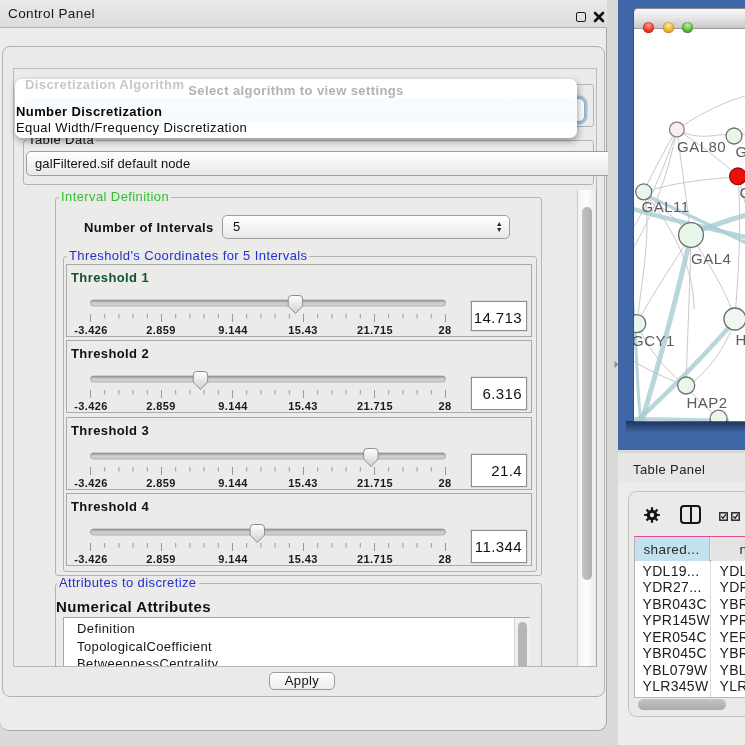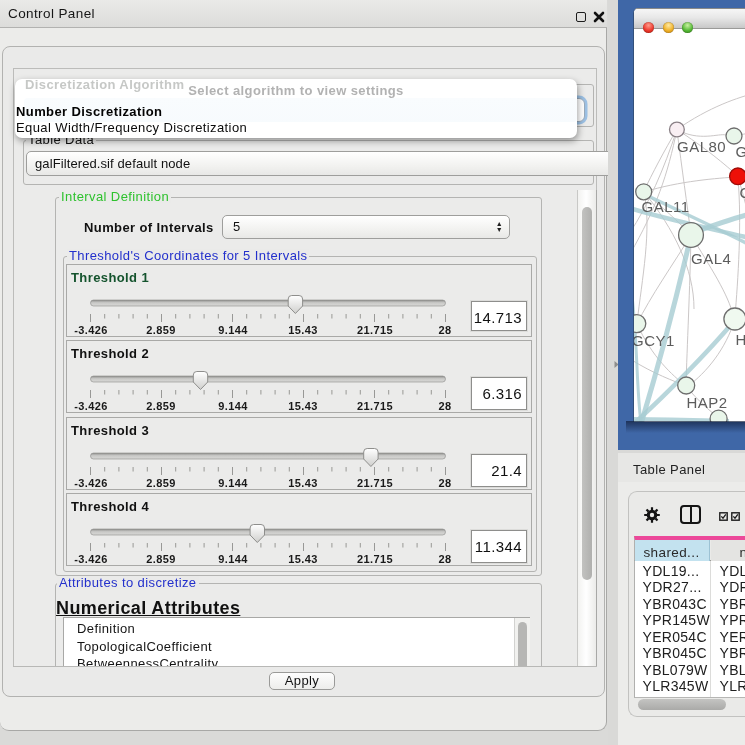--- a/index.html
+++ b/index.html
@@ -138,21 +138,21 @@
         <div class="abs" style="left:24px;top:59px;transform:translateX(-50%);font-size:11px;font-weight:bold;color:#191919;">-3.426</div>
         <div class="abs" style="left:94px;top:59px;transform:translateX(-50%);font-size:11px;font-weight:bold;color:#191919;">2.859</div>
         <div class="abs" style="left:166px;top:59px;transform:translateX(-50%);font-size:11px;font-weight:bold;color:#191919;">9.144</div>
         <div class="abs" style="left:236px;top:59px;transform:translateX(-50%);font-size:11px;font-weight:bold;color:#191919;">15.43</div>
         <div class="abs" style="left:308px;top:59px;transform:translateX(-50%);font-size:11px;font-weight:bold;color:#191919;">21.715</div>
         <div class="abs" style="left:378px;top:59px;transform:translateX(-50%);font-size:11px;font-weight:bold;color:#191919;">28</div>
         <div class="abs" style="left:404px;top:36px;width:56px;height:33px;background:#fff;border:1px solid #8e8e8c;box-shadow:0 0 0 1px #dcdcda;font-size:15px;color:#111;text-align:right;line-height:31px;padding-right:4px;">11.344</div>
       </div>
 <div class="abs grp" style="left:42px;top:393px;width:487px;height:110px;"></div>
 <div class="gtitle" style="left:44px;top:386px;color:#2330cc;">Attributes to discretize</div>
-<div class="abs" style="left:43px;top:408px;font-size:18px;font-weight:bold;color:#111;text-decoration:underline;">Numerical Attributes</div>
+<div class="abs" style="left:43px;top:408px;font-size:15px;font-weight:bold;color:#111;">Numerical Attributes</div>
 <div class="abs" style="left:50px;top:427px;width:467px;height:70px;background:#fff;border:1px solid #a8a8a6;">
 <div class="abs" style="left:13px;top:3px;font-size:13px;color:#141414;">Definition</div>
 <div class="abs" style="left:13px;top:20.5px;font-size:13px;color:#141414;">TopologicalCoefficient</div>
 <div class="abs" style="left:13px;top:38px;font-size:13px;color:#141414;">BetweennessCentrality</div>
 <div class="abs" style="left:450px;top:0;width:16px;height:70px;background:#f1f1ef;border-left:1px solid #d2d2d0;"></div>
 <div class="abs" style="left:454px;top:4px;width:9px;height:66px;background:#b6b6b4;border-radius:4.5px;"></div>
 </div>
 </div>
 <div class="abs" style="left:577px;top:190px;width:20px;height:477px;background:linear-gradient(to right,#f2f2f0,#ffffff 45%,#ebebe9);border-left:1px solid #c8c8c6;border-right:1px solid #a8a8a6;"></div>
 <div class="abs" style="left:582px;top:207px;width:10px;height:373px;background:linear-gradient(to right,#c2c2c0,#b0b0ae);border-radius:5px;"></div>
@@ -250,21 +250,21 @@
 <div class="abs" style="left:51px;top:13px;width:21px;height:19px;border:2.6px solid #141414;border-radius:4px;"></div>
 <div class="abs" style="left:60.5px;top:13px;width:2.6px;height:19px;background:#141414;"></div>
 <svg class="abs" style="left:89.5px;top:19.5px;" width="9" height="9" viewBox="0 0 9 9">
       <rect x="0.8" y="0.8" width="7.4" height="7.4" fill="none" stroke="#1c1c1c" stroke-width="1.4"></rect>
       <path d="M2.3,4.4 L4,6.2 L6.8,2.4" fill="none" stroke="#1c1c1c" stroke-width="1.3"></path>
     </svg>
 <svg class="abs" style="left:101.8px;top:19.5px;" width="9" height="9" viewBox="0 0 9 9">
       <rect x="0.8" y="0.8" width="7.4" height="7.4" fill="none" stroke="#1c1c1c" stroke-width="1.4"></rect>
       <path d="M2.3,4.4 L4,6.2 L6.8,2.4" fill="none" stroke="#1c1c1c" stroke-width="1.3"></path>
     </svg>
-<div class="abs" style="left:4.5px;top:43.5px;width:113px;height:25px;border-top:4px solid #ec4899;border-left:1px solid #b0b0ae;border-bottom:1px solid #9a9a98;">
+<div class="abs" style="left:4.5px;top:43.5px;width:113px;height:25px;border-top:1px solid #ec4899;border-left:1px solid #b0b0ae;border-bottom:1px solid #9a9a98;">
 <div class="abs" style="left:0;top:0;width:75px;height:25.5px;background:#c3e2ef;border-right:1px solid #9cc2d4;text-align:center;font-size:13.5px;color:#2a2a2a;line-height:25px;">shared...</div>
 <div class="abs" style="left:76px;top:0;width:40px;height:25.5px;background:#e4e4e2;font-size:13.5px;color:#2a2a2a;line-height:25px;padding-left:29px;">na</div>
 </div>
 <div class="abs" style="left:4.5px;top:69px;width:113px;height:137px;background:#fff;border-left:1px solid #b0b0ae;border-bottom:1px solid #b6b6b4;overflow:hidden;">
 <div class="abs" style="left:75px;top:0;width:1px;height:137px;background:#dcdcda;"></div>
 <div class="abs" style="left:8px;top:1.5px;font-size:14px;letter-spacing:0.3px;color:#202020;">YDL19...</div>
 <div class="abs" style="left:85px;top:1.5px;font-size:14px;letter-spacing:0.3px;color:#202020;">YDL1</div>
 <div class="abs" style="left:8px;top:18.0px;font-size:14px;letter-spacing:0.3px;color:#202020;">YDR27...</div>
 <div class="abs" style="left:85px;top:18.0px;font-size:14px;letter-spacing:0.3px;color:#202020;">YDR2</div>
 <div class="abs" style="left:8px;top:34.5px;font-size:14px;letter-spacing:0.3px;color:#202020;">YBR043C</div>

